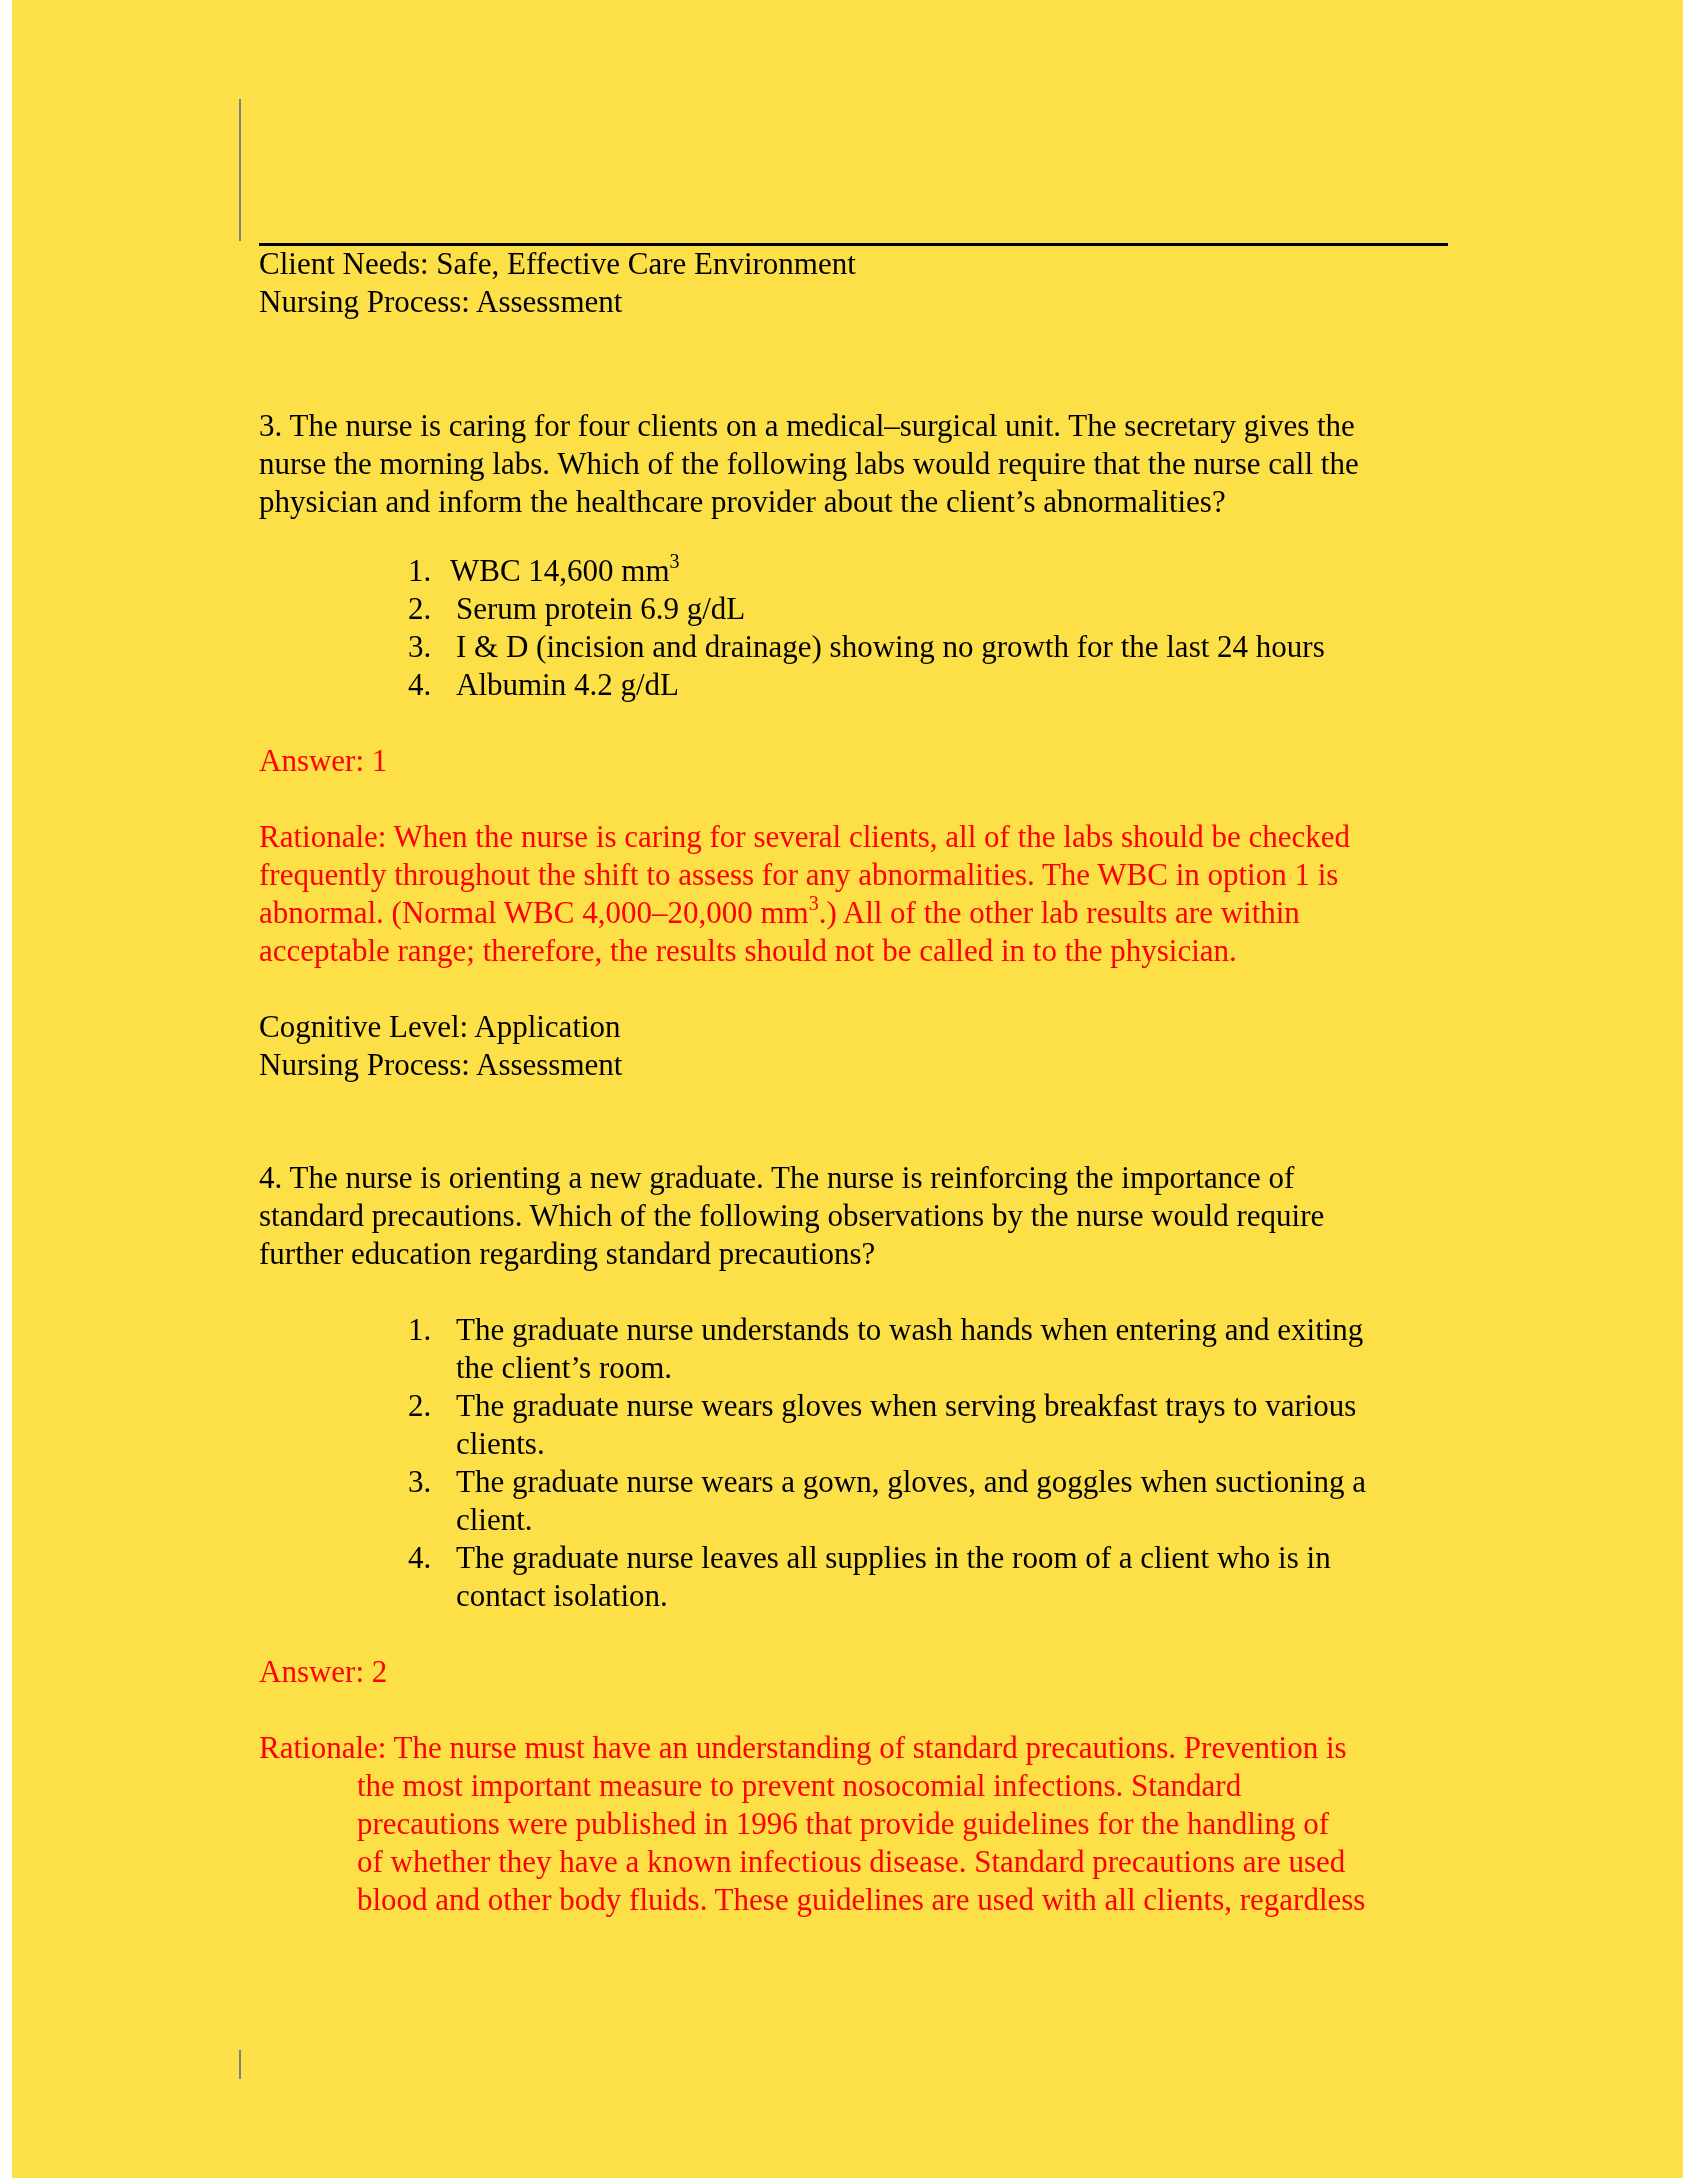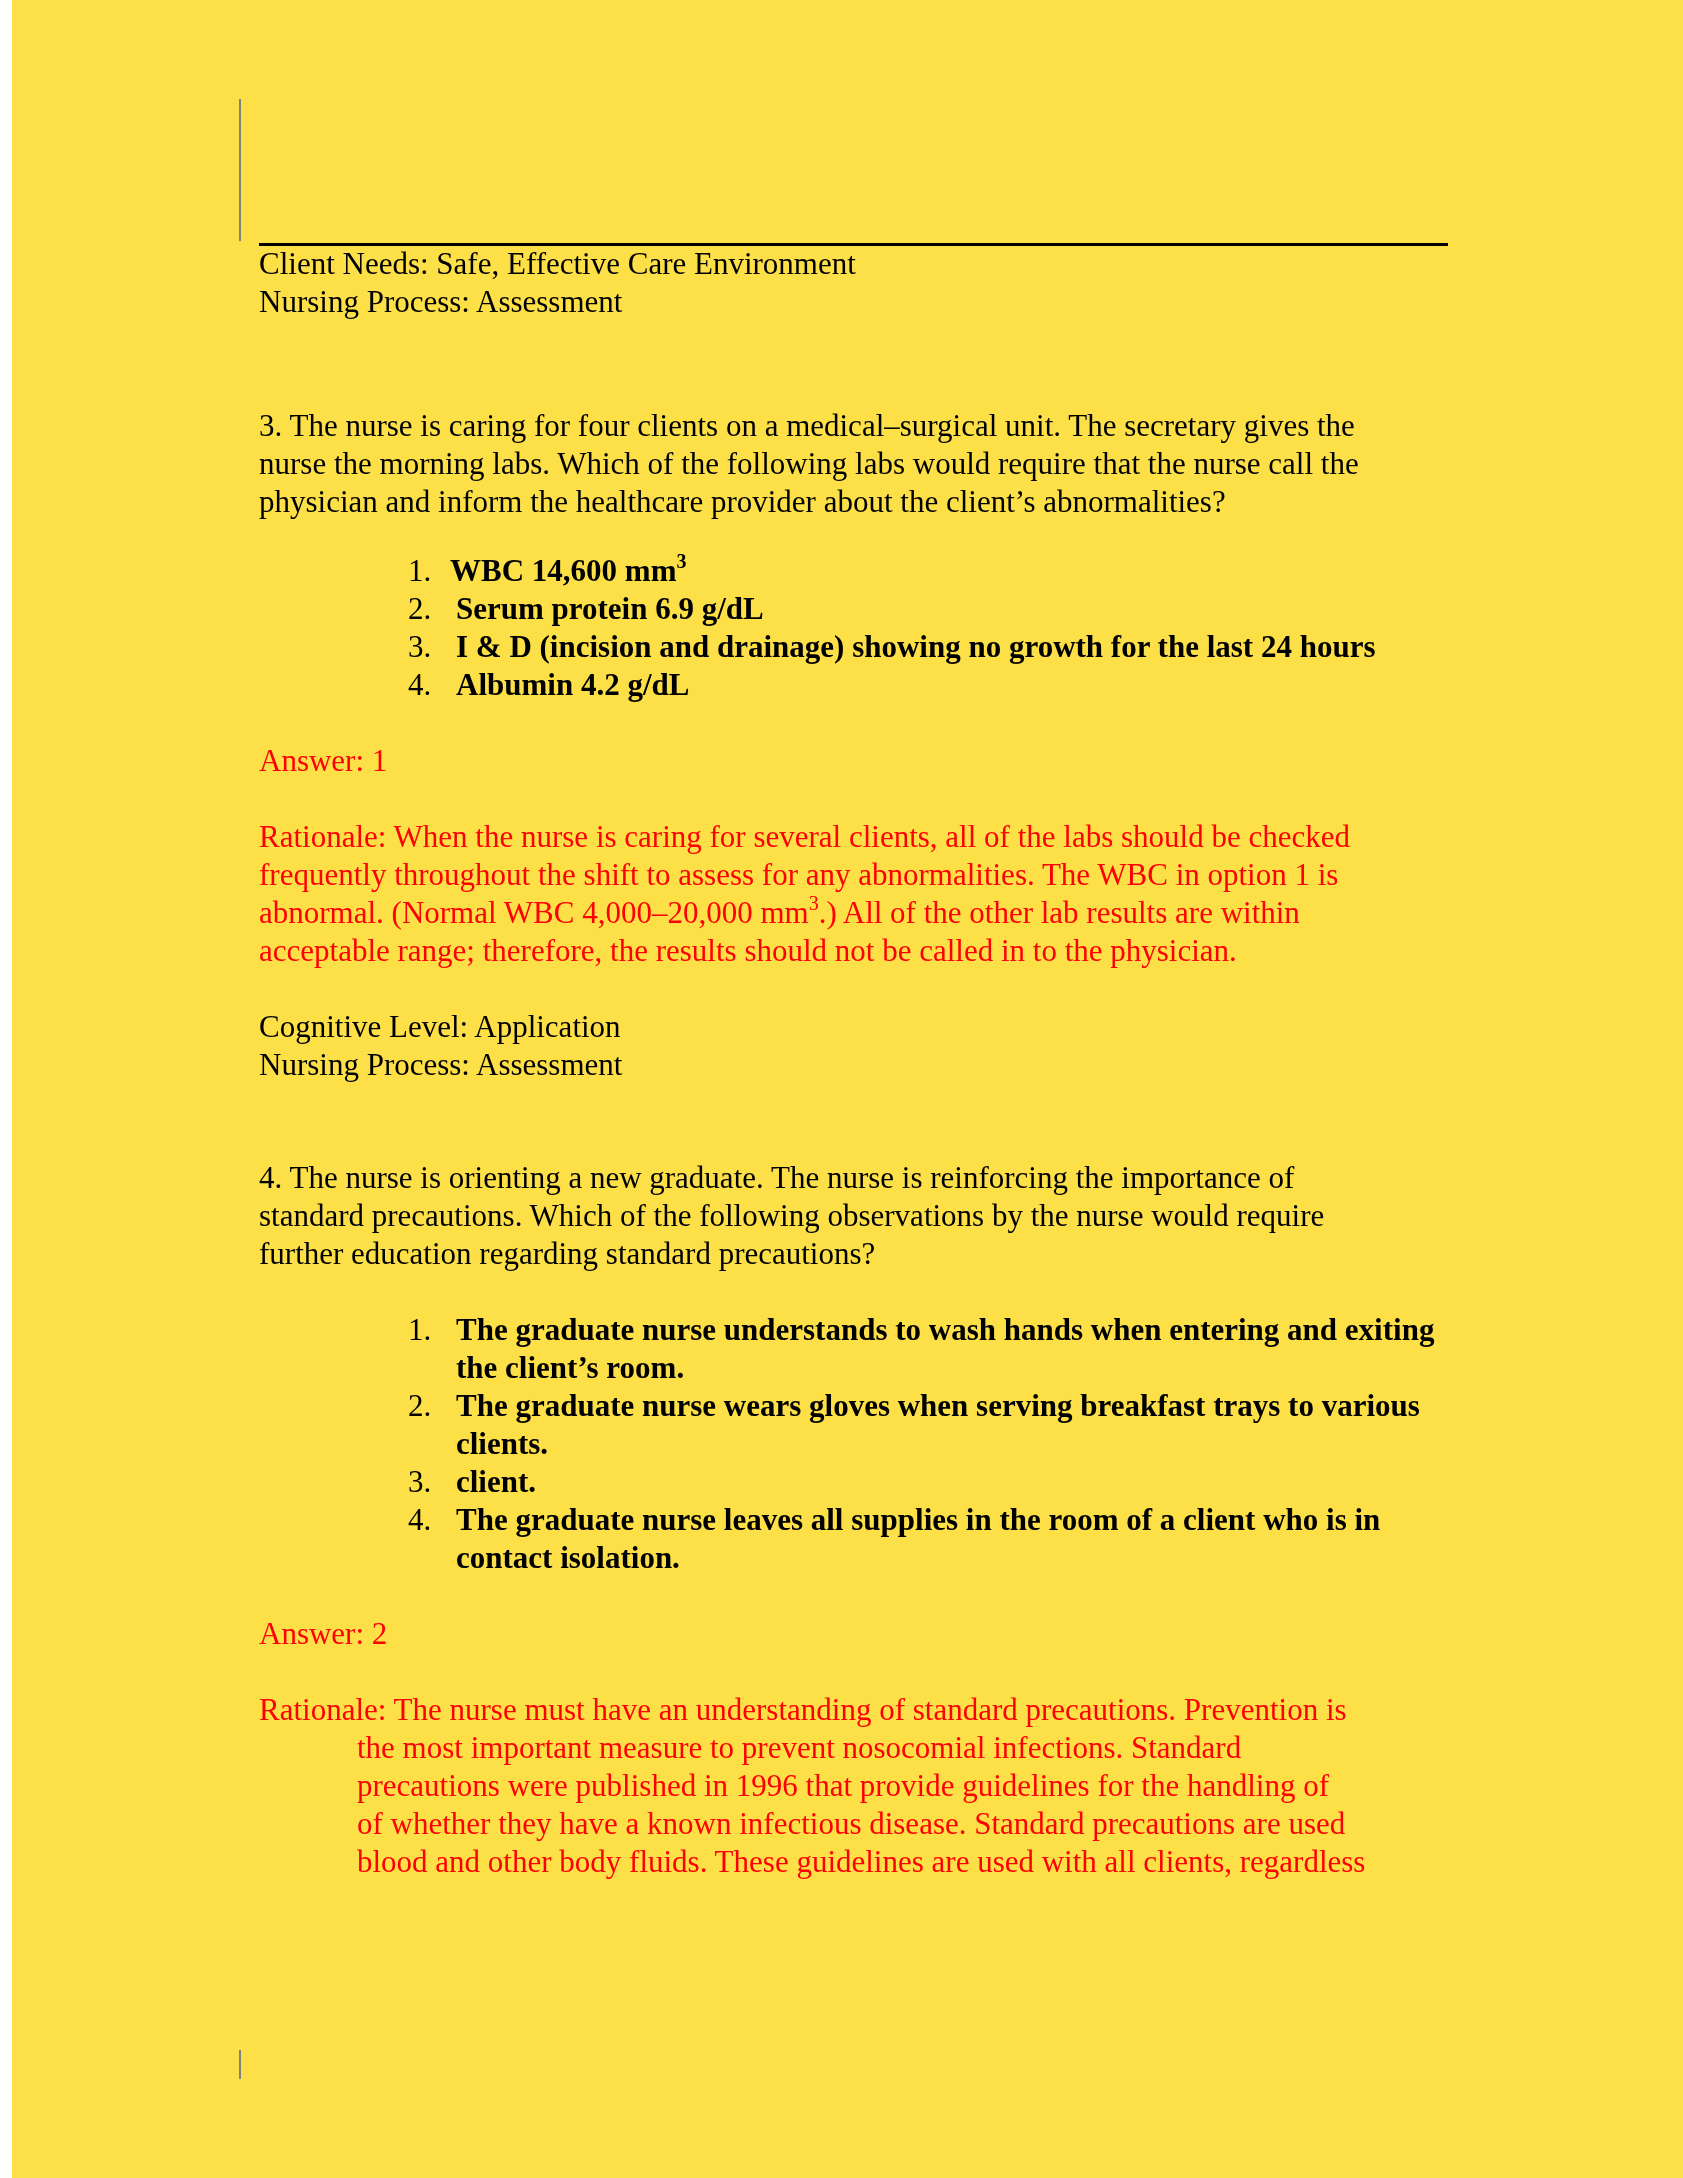--- a/index.html
+++ b/index.html
@@ -8,21 +8,21 @@
   .page { position: absolute; left: 0; top: 0; width: 1683px; height: 2178px; background: #fde047; margin-left: 12px; }
   .margin-bar-top { position: absolute; left: 227px; top: 99px; width: 2px; height: 142px; background: #808080; }
   .margin-bar-bottom { position: absolute; left: 227px; top: 2050px; width: 2px; height: 29px; background: #808080; }
   .rule { position: absolute; left: 247px; top: 243px; width: 1189px; height: 3px; background: #000; }
   .content { position: absolute; left: 247px; top: 245px; width: 1198px; font-size: 31px; line-height: 38px; }
   .line { white-space: nowrap; }
   .red { color: #FF0000; }
   .opts { margin-left: 149px; }
   .opt { display: flex; }
   .opt .num { width: 48px; flex: 0 0 48px; }
-  .opt .txt { flex: 1; white-space: normal; width: 970px; font-weight: bold; }
+  .opt .txt { flex: 1; white-space: normal; width: 970px; }
   .opt.first .num { width: 42px; flex: 0 0 42px; }
   sup { font-size: 20px; line-height: 0; position: relative; top: -2px; }
 </style>
 </head>
 <body>
 
 <div class="page">
   <div class="margin-bar-top"></div>
   <div class="rule"></div>
 
@@ -95,20 +95,21 @@
         <div class="opt">
           <span class="num">2.</span>
           <span class="txt">
               <div class="line">The graduate nurse wears gloves when serving breakfast trays to various</div>
               <div class="line">clients.</div>
             </span>
         </div>
         <div class="opt">
           <span class="num">3.</span>
           <span class="txt">
+              <div class="line">The graduate nurse wears a gown, gloves, and goggles when suctioning a</div>
               <div class="line">client.</div>
             </span>
         </div>
         <div class="opt">
           <span class="num">4.</span>
           <span class="txt">
               <div class="line">The graduate nurse leaves all supplies in the room of a client who is in</div>
               <div class="line">contact isolation.</div>
             </span>
         </div>

